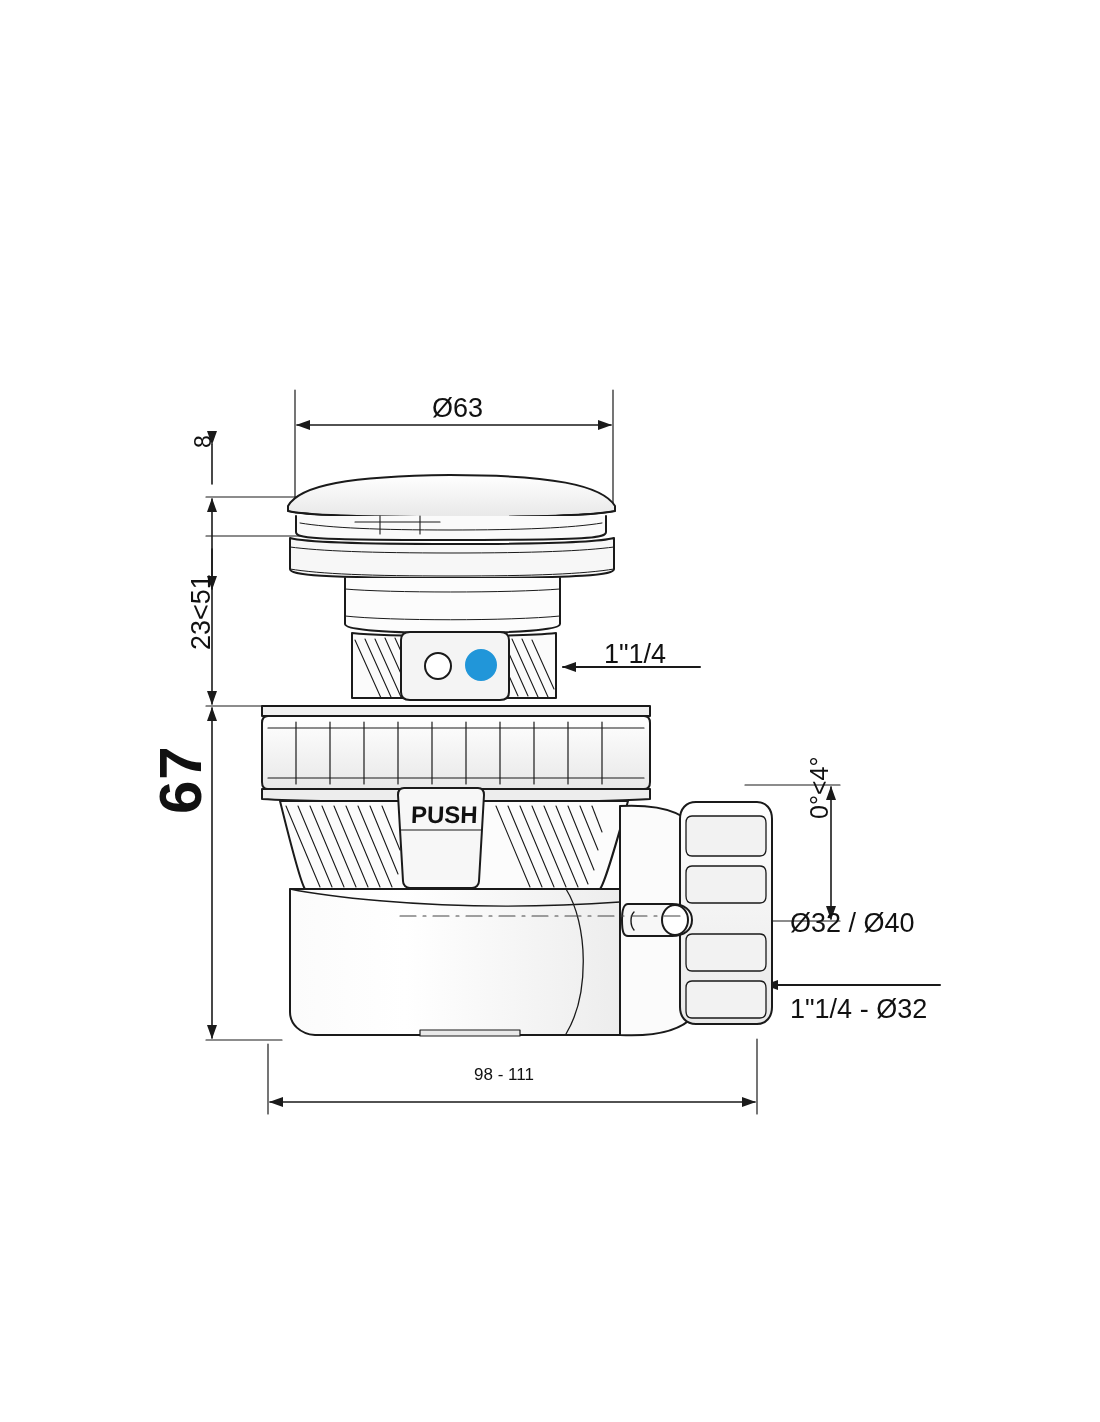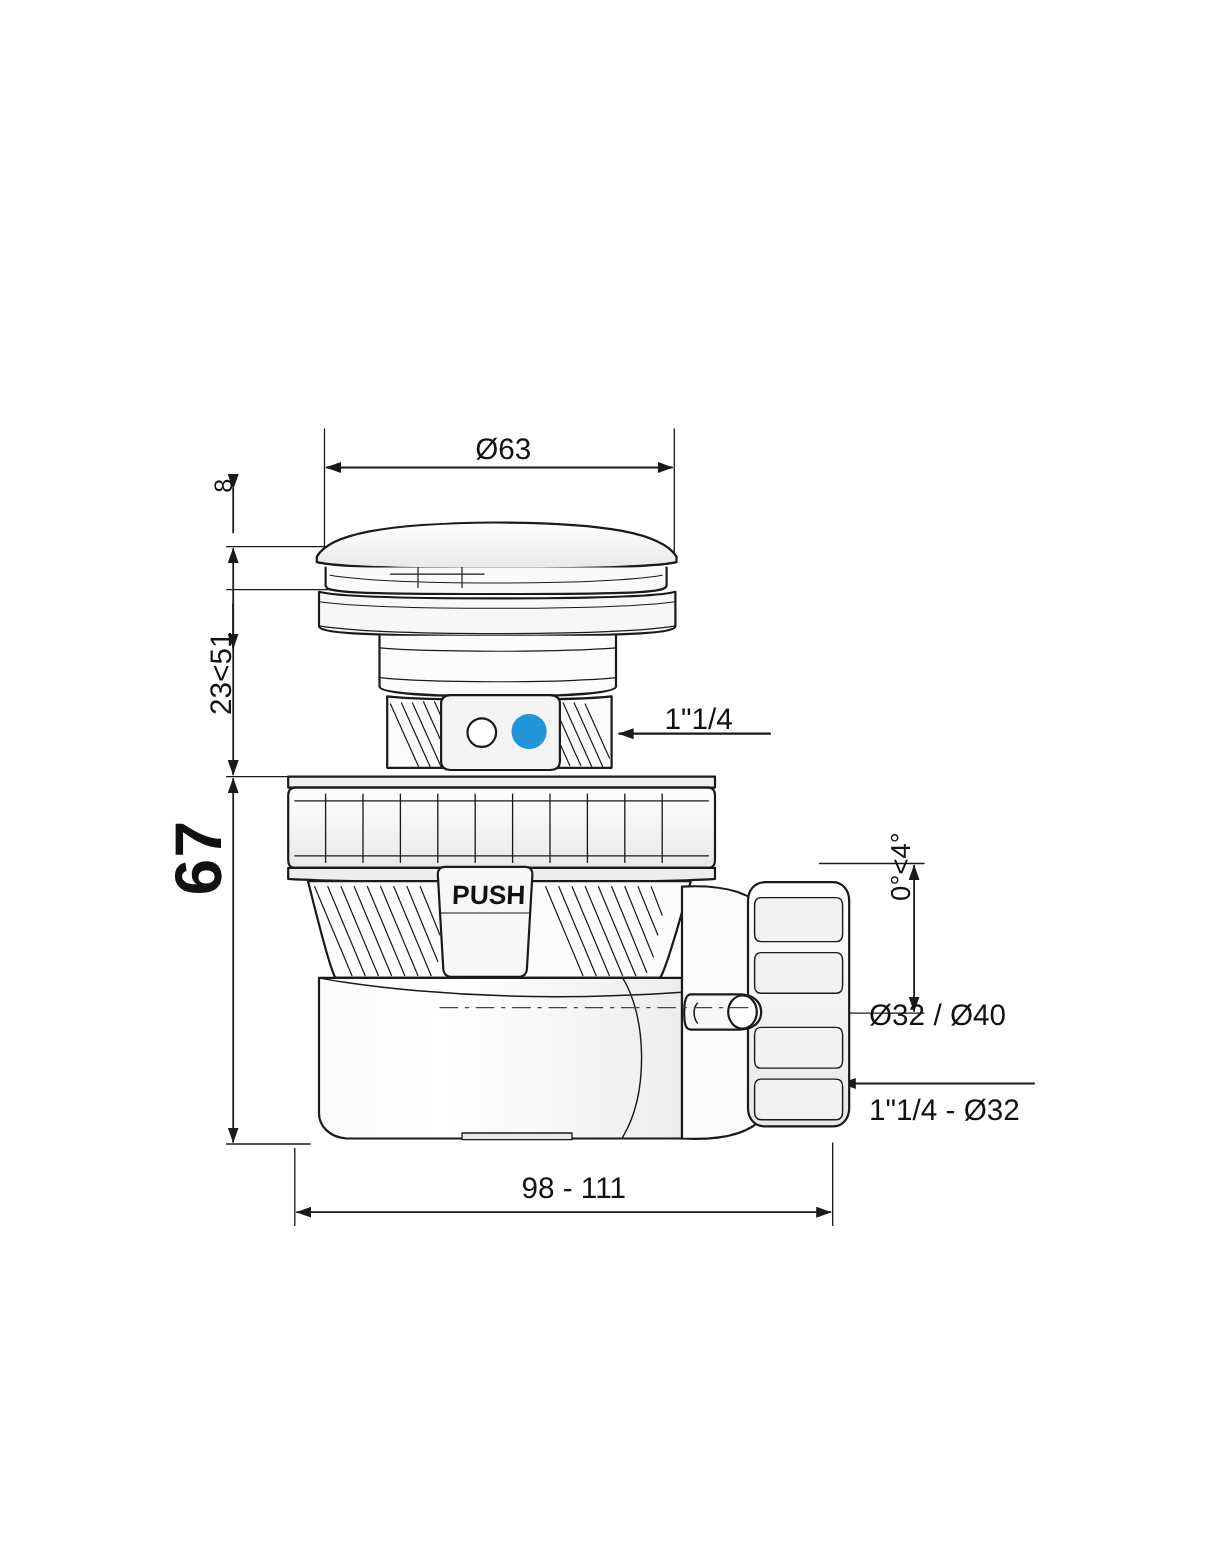--- a/index.html
+++ b/index.html
@@ -37,21 +37,21 @@
     white-space: nowrap;
   }
   .lbl-d63 { left: 432px; top: 349px; font-size: 27px; }
   .lbl-8 { left: 190px; top: 404px; font-size: 23px; transform: rotate(-90deg); transform-origin: left top; }
   .lbl-2351 { left: 186px; top: 606px; font-size: 27px; transform: rotate(-90deg); transform-origin: left top; }
   .lbl-67 { left: 146px; top: 770px; font-size: 60px; font-weight: bold; letter-spacing: 1px; transform: rotate(-90deg); transform-origin: left top; }
   .lbl-114 { left: 604px; top: 595px; font-size: 27px; }
   .lbl-angle { left: 805px; top: 775px; font-size: 25px; transform: rotate(-90deg); transform-origin: left top; }
   .lbl-d32d40 { left: 790px; top: 864px; font-size: 27px; }
   .lbl-114d32 { left: 790px; top: 950px; font-size: 27px; }
-  .lbl-98111 { left: 474px; top: 1021px; font-size: 27px; }
+  .lbl-98111 { left: 474px; top: 1021px; font-size: 17px; }
   .lbl-push {
     position: absolute;
     left: 411px;
     top: 757px;
     font-size: 24px;
     font-weight: bold;
     letter-spacing: 0px;
     color: #111;
     font-family: "Liberation Sans", sans-serif;
     transform: skewX(-2deg);

